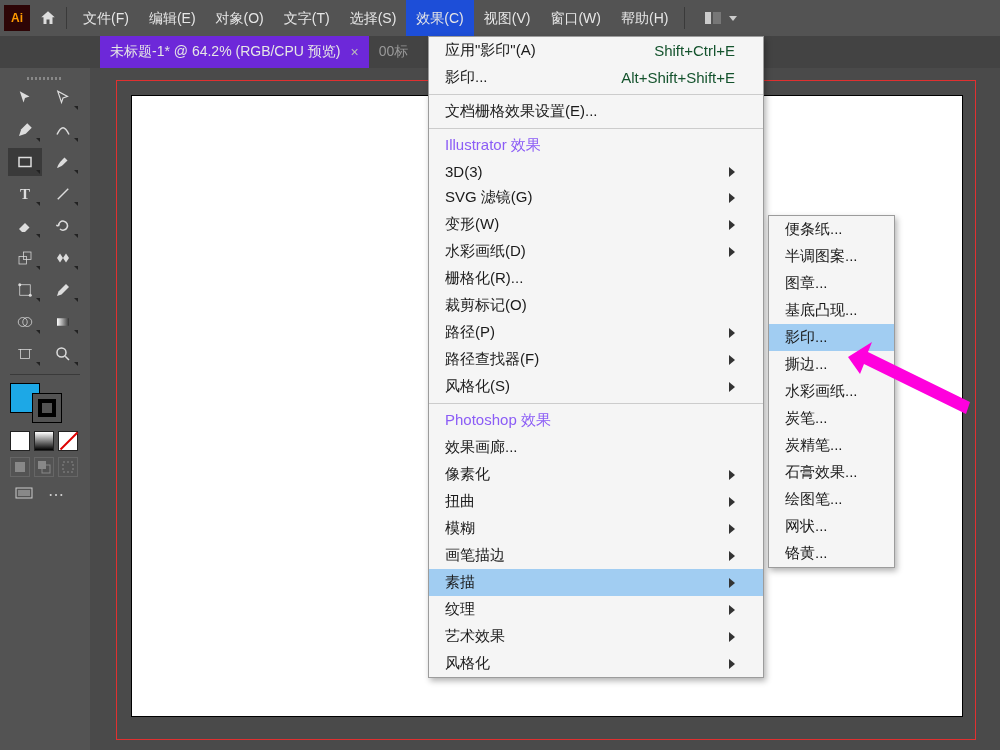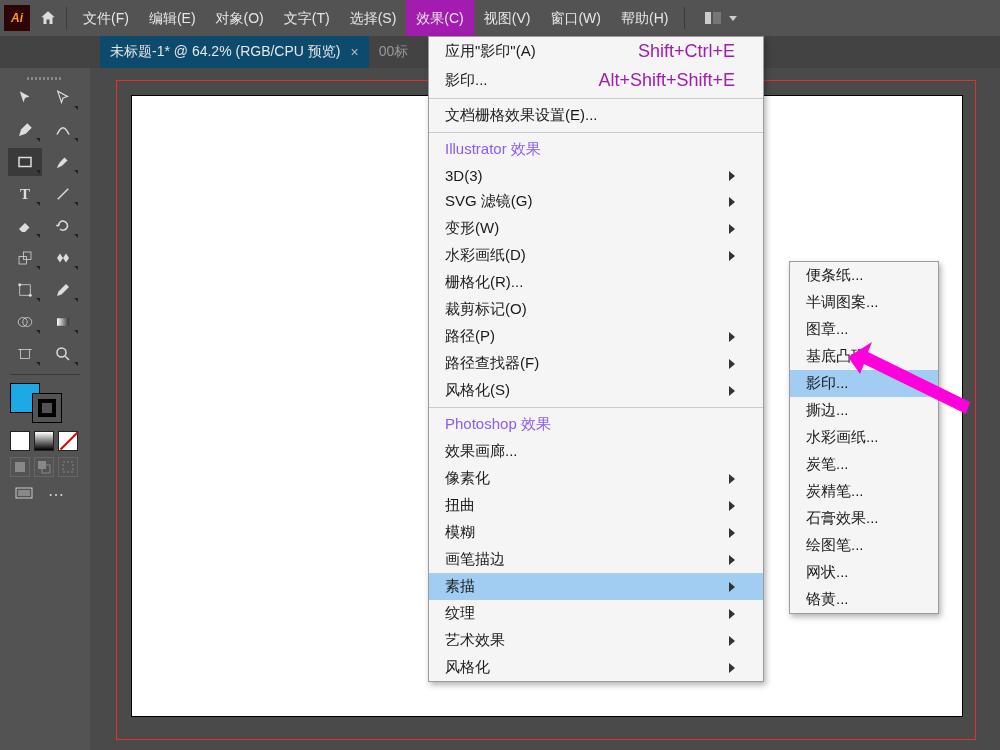--- a/index.html
+++ b/index.html
@@ -1,33 +1,33 @@
 <!DOCTYPE html>
 <html><head>
 <meta charset="utf-8">
 <style>
 * { box-sizing: border-box; margin: 0; padding: 0; font-family: "Microsoft YaHei", Arial, sans-serif; }
 body { background: #4a4a4a; width: 1000px; height: 750px; overflow: hidden; position: relative; }
 
 
 .appbar { height: 36px; background: #535353; display: flex; align-items: center; color: #e6e6e6; font-size: 14px; }
-.appbar .ai-logo { width: 26px; height: 26px; background: #2d0506; margin: 0 6px 0 4px; display: flex; align-items: center; justify-content: center; color: #ff9a00; font-weight: bold; font-size: 12px; font-style: italic; }
+.appbar .ai-logo { width: 26px; height: 26px; background: #2d0506; margin: 0 6px 0 4px; display: flex; align-items: center; justify-content: center; color: #ff9a00; font-weight: bold; font-size: 12px; }
 .appbar .home { width: 24px; height: 24px; display: flex; align-items: center; justify-content: center; }
 .appbar .sep { width: 1px; height: 22px; background: #3a3a3a; margin: 0 6px; }
 .menu-item { padding: 0 10px; height: 36px; line-height: 36px; cursor: pointer; }
-.menu-item.active { background: #a21caf; }
+.menu-item.active { background: #1d4ed8; }
 .workspace-switcher { margin-left: 8px; display: flex; align-items: center; gap: 4px; padding: 0 6px; }
 .ws-icon { width: 16px; height: 12px; display: inline-flex; }
 .ws-icon span { display:inline-block; height:12px; }
 .caret { width:0; height:0; border-left:4px solid transparent; border-right:4px solid transparent; border-top:5px solid #ccc; margin-left:4px;}
 
 
 .tabrow { height: 32px; background: #434343; display: flex; align-items: center; color: #e6e6e6; font-size: 14px; padding-left: 100px; }
 .tabrow .tab { display: flex; align-items: center; padding: 0 10px; height: 32px; }
-.tabrow .tab.active { background: #0c4a6e; }
+.tabrow .tab.active { background: #6d28d9; }
 .tabrow .tab .close { margin-left: 10px; font-size: 14px; color: #bbb; cursor:pointer;}
 .tabrow .tab.secondary { color: #999; align-items: center; }
 
 
 .toolbar { position: absolute; top: 68px; left: 0; width: 90px; background: #535353; height: 682px; }
 .tool-dock { width: 82px; margin: 6px auto 0; background: #535353; padding-bottom: 10px;}
 .tool-grip { height: 8px; display:flex; justify-content:center; align-items:center; }
 .tool-grip .dots { width: 36px; height: 3px; background: repeating-linear-gradient(90deg,#888 0 2px, transparent 2px 4px); }
 .tool-row { display: flex; gap: 4px; padding: 2px 4px; }
 .tool-btn { width: 34px; height: 28px; background: #535353; display:flex; align-items:center; justify-content:center; color:#ddd; position:relative; cursor:pointer;}
@@ -57,26 +57,26 @@
 .sel-handle{position:absolute;width:8px;height:8px;background:#fff;border:1px solid #1a8abf;}
 .h-tl{left:-4px;top:-4px;} .h-t{left:calc(50% - 4px);top:-4px;} .h-tr{right:-4px;top:-4px;}
 .h-l{left:-4px;top:calc(50% - 4px);} .h-r{right:-4px;top:calc(50% - 4px);}
 .h-bl{left:-4px;bottom:-4px;} .h-b{left:calc(50% - 4px);bottom:-4px;} .h-br{right:-4px;bottom:-4px;}
 
 
 .menu-panel { position:absolute; background:#f5f5f5; border:1px solid #9c9c9c; box-shadow:2px 3px 6px rgba(0,0,0,.3); font-size:15px; color:#1a1a1a; z-index:50;}
 .menu-panel .mi { padding:4px 28px 4px 16px; display:flex; justify-content:space-between; align-items:center; cursor:pointer; white-space:nowrap; min-height:24px;}
 .menu-panel .mi.hovered { background:#a1cdf2; }
 .menu-panel .mi.section { color:#8b5cf6; cursor:default; }
-.menu-panel .mi .shortcut { color:#a21caf; font-size:18px; margin-left:30px;}
+.menu-panel .mi .shortcut { color:#14532d; font-size:15px; margin-left:30px;}
 .menu-panel .mi .arrow { width:0;height:0;border-top:5px solid transparent;border-bottom:5px solid transparent;border-left:6px solid #333; margin-left:30px;}
 .menu-panel hr { border:none; border-top:1px solid #ccc; margin:3px 0;}
 
 .effects-menu { left:428px; top:36px; width:336px; }
-.sketch-menu { left:789px; top:215px; width:150px;margin-top:46px; }
+.sketch-menu { left:768px; top:215px; width:127px; }
 
 
 .annotation-arrow { position:absolute; left:840px; top:342px; z-index:60; pointer-events:none;}
 .annotation-arrow svg { overflow:visible; }
 
 
 .ico { width:18px; height:18px; }
 </style>
 </head>
 <body>

